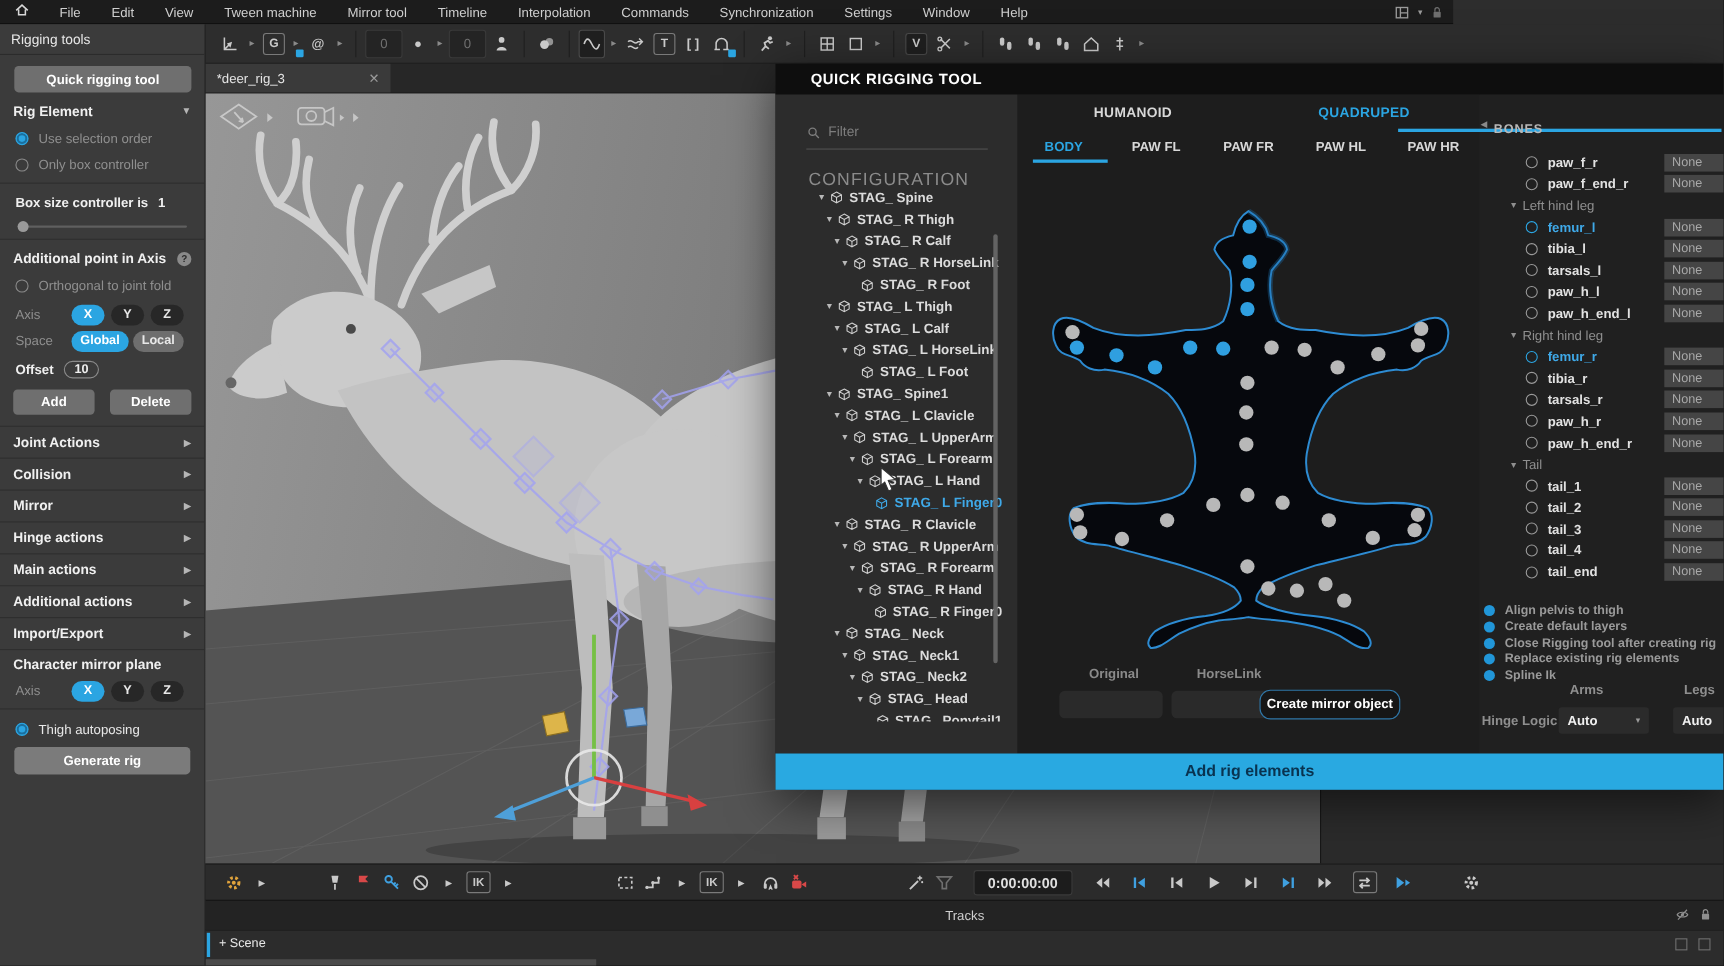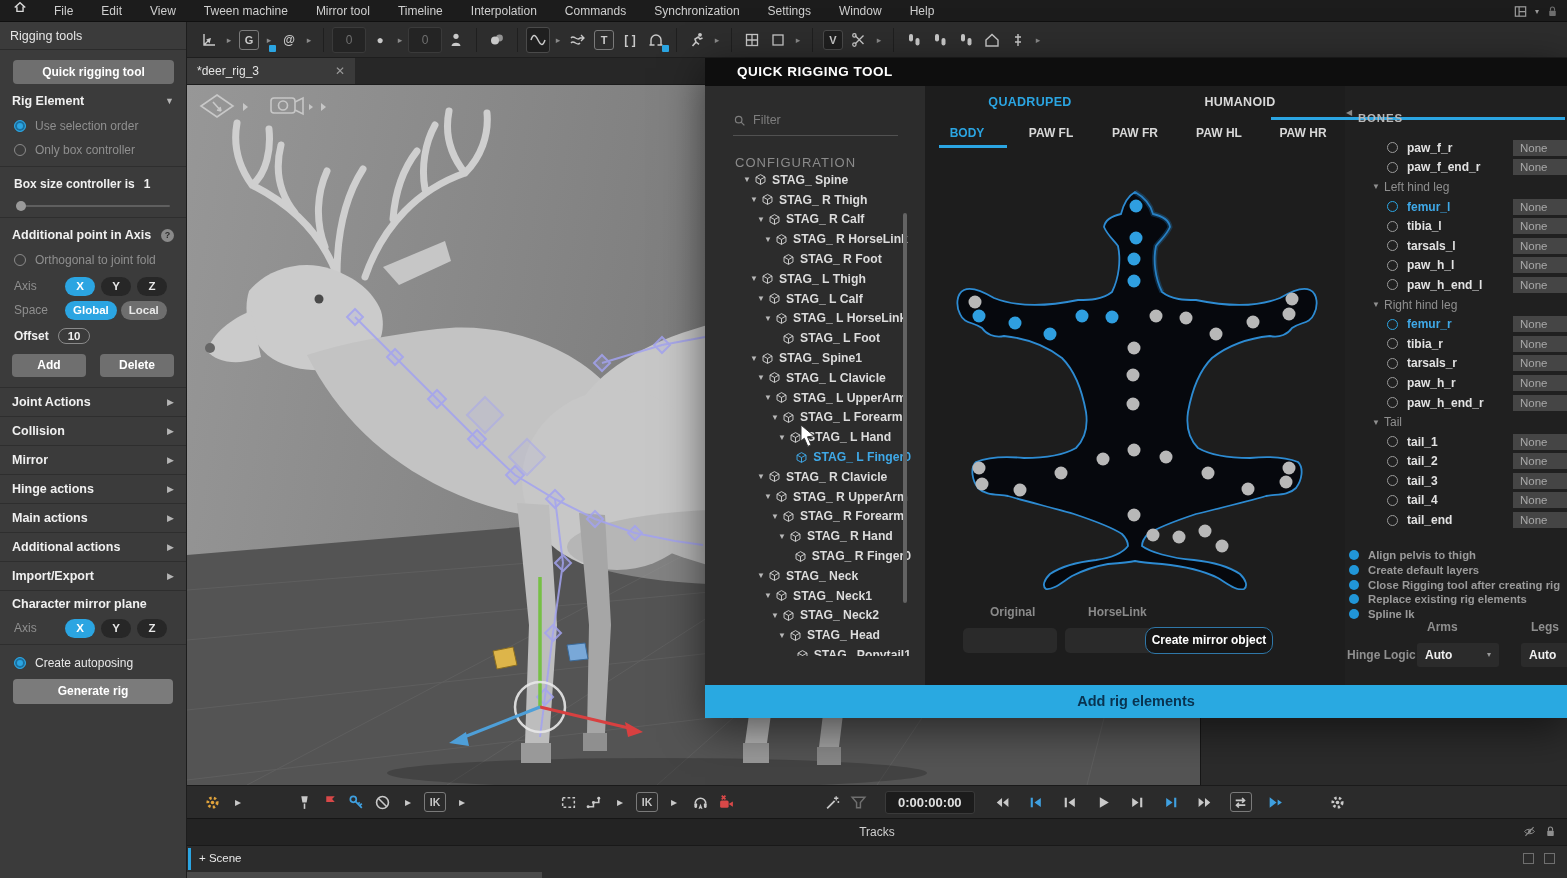--- a/index.html
+++ b/index.html
@@ -1,20 +1,20 @@
 <!DOCTYPE html>
 <html><head>
 <meta charset="utf-8">
 <style>
   html,body{margin:0;padding:0;background:#111;}
   *{box-sizing:border-box;font-family:"Liberation Sans","DejaVu Sans",sans-serif;}
   #stage{position:relative;width:1567px;height:878px;overflow:hidden;background:#2d2d2d;color:#ddd;font-size:12px;}
   .abs{position:absolute;}
   
-  #menubar{left:0;top:0;width:1567px;height:22px;background:#1c1c1c;display:flex;align-items:flex-start;gap:0;border-bottom:1px solid #101010;}
+  #menubar{left:0;top:0;width:1321px;height:22px;background:#1c1c1c;display:flex;align-items:center;gap:0;border-bottom:1px solid #101010;}
   #menubar .home{width:40px;text-align:center;color:#ddd;font-size:13px;}
   .menu-item{padding:0 14px;color:#cfcfcf;font-size:12px;line-height:22px;}
   #menubar-right{position:absolute;right:8px;top:0;height:22px;display:flex;align-items:center;gap:7px;color:#9a9a9a;}
   
   #toolbar{left:187px;top:22px;width:1380px;height:36px;background:#2d2d2d;border-bottom:1px solid #1e1e1e;display:flex;align-items:center;padding-left:10px;gap:2px;}
   .tb{display:inline-flex;align-items:center;justify-content:center;min-width:24px;height:26px;border-radius:3px;color:#c9c9c9;font-size:12px;font-weight:bold;}
   .tb svg{width:16px;height:16px;}
   .tb.caret{min-width:12px;color:#8a8a8a;font-size:9px;}
   .tb.boxed{border:1px solid #7a7a7a;min-width:20px;height:20px;margin:0 2px;font-size:11px;}
   .tb.active{background:#1f1f1f;border:1px solid #4a4a4a;}
@@ -49,21 +49,21 @@
   #doc-tab .x{color:#9a9a9a;font-size:12px;}
   #viewport{left:187px;top:85px;width:1013px;height:700px;background:linear-gradient(100deg,#979797,#7a7a7a 55%,#666);}
   #rightdock{left:1200px;top:85px;width:367px;height:700px;background:#2b2b2b;border-left:1px solid #171717;}
   
   #dialog{left:705px;top:58px;width:862px;height:660px;background:#202020;box-shadow:0 10px 40px rgba(0,0,0,.55);}
   #dlg-title{height:28px;background:#0e0e0e;color:#fff;font-weight:bold;font-size:13.5px;letter-spacing:.5px;line-height:28px;padding-left:32px;}
   #dlg-left{position:absolute;left:0;top:28px;width:220px;height:599px;background:#2c2c2c;}
   #dlg-mid{position:absolute;left:220px;top:28px;width:420px;height:599px;background:#1d1d1d;}
   #dlg-right{position:absolute;left:640px;top:28px;width:222px;height:599px;background:#202020;}
   #filter-row{position:absolute;left:28px;top:55px;width:165px;color:#7d7d7d;display:flex;align-items:center;gap:7px;border-bottom:1px solid #515151;padding-bottom:8px;font-size:12.5px;}
-  #config-label{position:absolute;left:30px;top:97px;color:#8b8b8b;font-size:13px;letter-spacing:1px;}
+  #config-label{position:absolute;left:30px;top:97px;color:#8b8b8b;font-size:16px;letter-spacing:1px;}
   #tree{position:absolute;left:0;top:112px;width:206px;height:486px;overflow:hidden;}
   .tree-row{display:flex;align-items:center;height:19.8px;color:#dcdcdc;font-size:12.2px;font-weight:bold;white-space:nowrap;}
   .tree-row .car{width:11px;font-size:8px;color:#b8b8b8;}
   .tree-row svg{width:13px;height:13px;margin-right:5px;color:#cfcfcf;flex:0 0 auto;}
   .tree-row.sel{color:#3fa9e8;}
   .tree-row.sel svg{color:#3fa9e8;}
   #tree-scroll{position:absolute;left:198px;top:155px;width:4px;height:390px;background:#636363;border-radius:2px;}
   
   .dlg-tabs{position:absolute;left:220px;top:28px;width:420px;height:32px;display:flex;}
   .dlg-tab{flex:1;text-align:center;line-height:32px;color:#d8d8d8;font-weight:bold;font-size:12.5px;letter-spacing:.3px;}
@@ -524,21 +524,21 @@
       <span style="width:42px">Axis</span>
       <span id="mirror-pills" style="display:flex;gap:6px">
           <span class="pill sel">X</span>
           <span class="pill">Y</span>
           <span class="pill">Z</span>
         </span>
     </div>
     <div class="sb-div"></div>
     <div class="sb-row" style="height:28px">
       <span class="radio on"></span>
-      <span class="sb-label-strong" style="font-weight:normal;color:#e8e8e8">Create autoposing</span>
+      <span class="sb-label-strong" style="font-weight:normal;color:#e8e8e8">Thigh autoposing</span>
     </div>
     <div class="sbtn" style="margin:2px 13px;height:25px;line-height:25px;background:#7b7b7b">Generate rig</div>
   </div>
 
   <div class="abs" id="tabbar">
     <div id="doc-tab">
       <span>*deer_rig_3</span>
       <span class="x">✕</span>
     </div>
   </div>
@@ -818,22 +818,22 @@
           <span class="car"></span>
           <svg viewBox="0 0 16 16">
             <use href="#s-cube"></use>
           </svg>
           <span>STAG_ Ponytail1</span>
         </div>
       </div>
     <div id="tree-scroll"></div>
 
     <div class="dlg-tabs" id="dlg-tabs">
+        <span class="dlg-tab">HUMANOID</span>
         <span class="dlg-tab on">QUADRUPED</span>
-        <span class="dlg-tab">HUMANOID</span>
       </div>
     <div id="quad-underline"></div>
     <div class="dlg-subtabs" id="dlg-subtabs">
         <span class="dlg-subtab on">BODY</span>
         <span class="dlg-subtab">PAW FL</span>
         <span class="dlg-subtab">PAW FR</span>
         <span class="dlg-subtab">PAW HL</span>
         <span class="dlg-subtab">PAW HR</span>
       </div>
     <div id="body-underline"></div>

